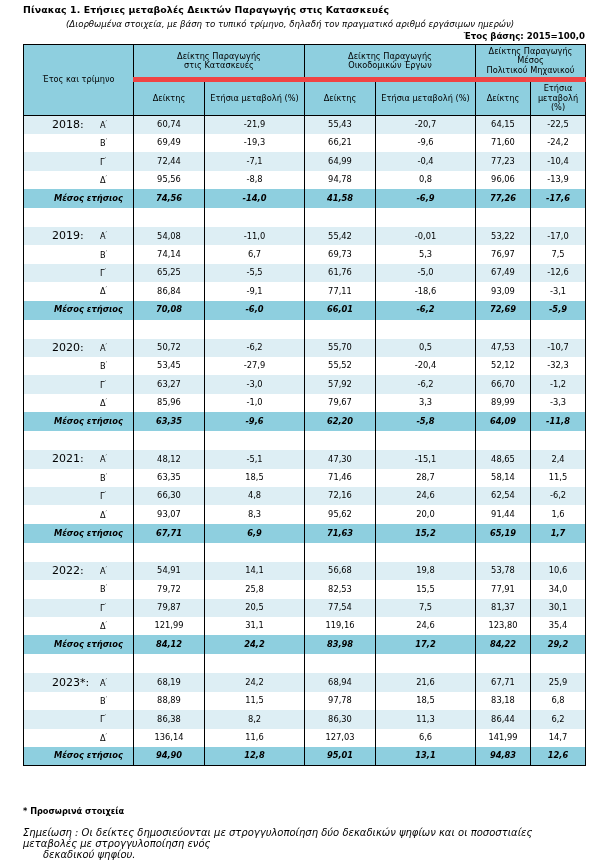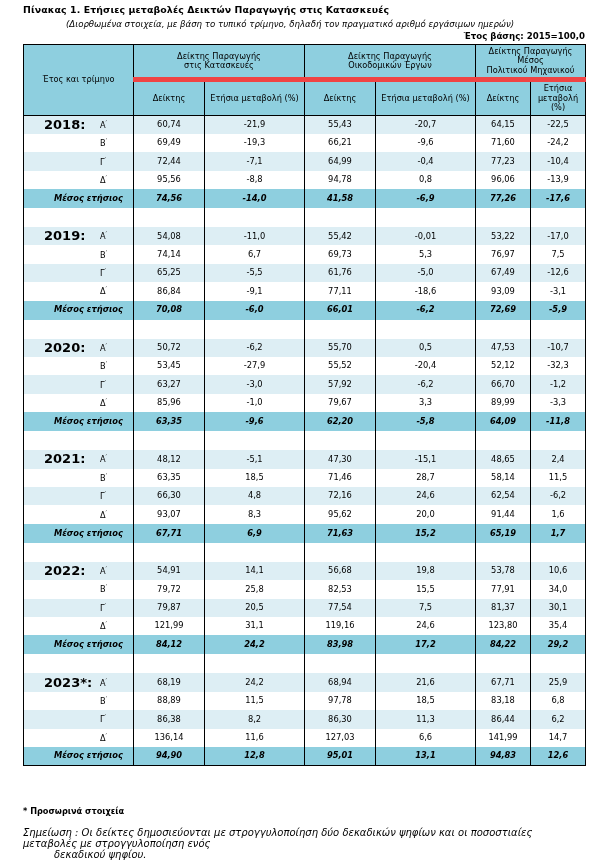--- a/index.html
+++ b/index.html
@@ -130,25 +130,25 @@
 
   tr.avg.last td { border-bottom: 1.6px solid #000; }
 
   .stub-inner {
     position: relative;
     display: block;
     height: 18.4px;
   }
   .yr {
     position: absolute;
-    left: 20px;
+    left: 28px;
     top: 50%;
     transform: translateY(-50%);
-    font-weight: bold;
-    font-size: 13px;
+    font-weight: normal;
+    font-size: 11px;
     white-space: nowrap;
   }
   .qt {
     position: absolute;
     left: 76px;
     top: 50%;
     transform: translateY(-50%);
     font-size: 8.2px;
     white-space: nowrap;
   }
@@ -176,21 +176,21 @@
     position: absolute;
     left: 23px;
     top: 827px;
     width: 565px;
     font-size: 10px;
     font-style: italic;
   }
   .fn-note .nlabel { white-space: nowrap; }
   .fn-note .nline2 {
     display: block;
-    margin-left: 31px;
+    margin-left: 20px;
   }
 </style>
 </head>
 <body>
 
 <div class="page">
 
   <div class="title-main">Πίνακας 1. Ετήσιες μεταβολές Δεικτών Παραγωγής στις Κατασκευές</div>
   <div class="title-sub">(Διορθωμένα στοιχεία, με βάση το τυπικό τρίμηνο, δηλαδή τον πραγματικό αριθμό εργάσιμων ημερών)</div>
   <div class="base-year">Έτος βάσης: 2015=100,0</div>

